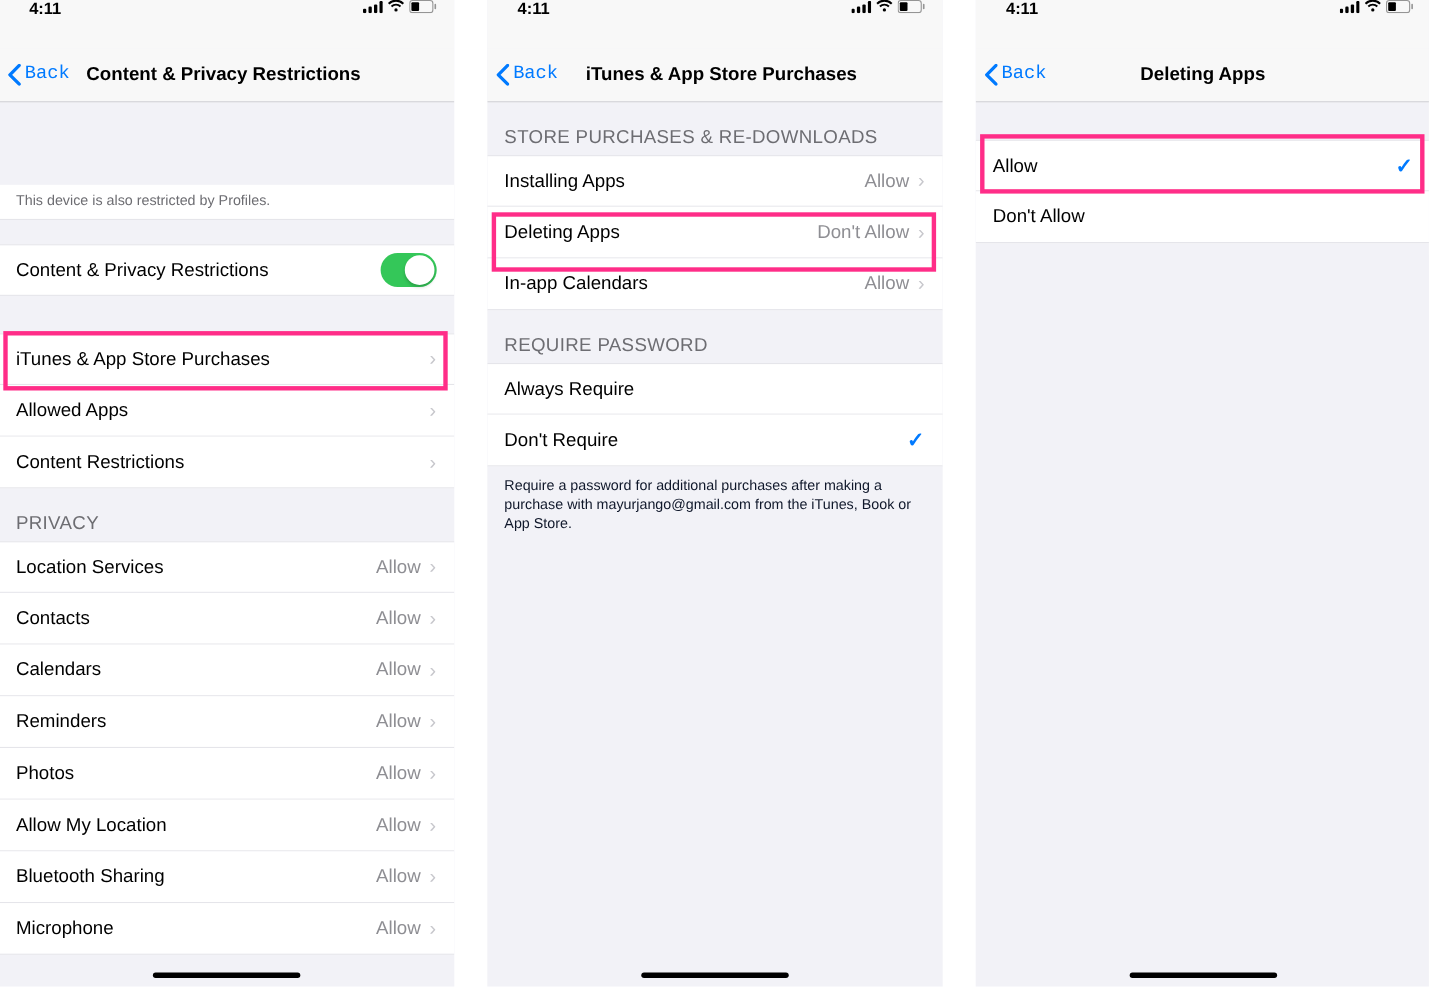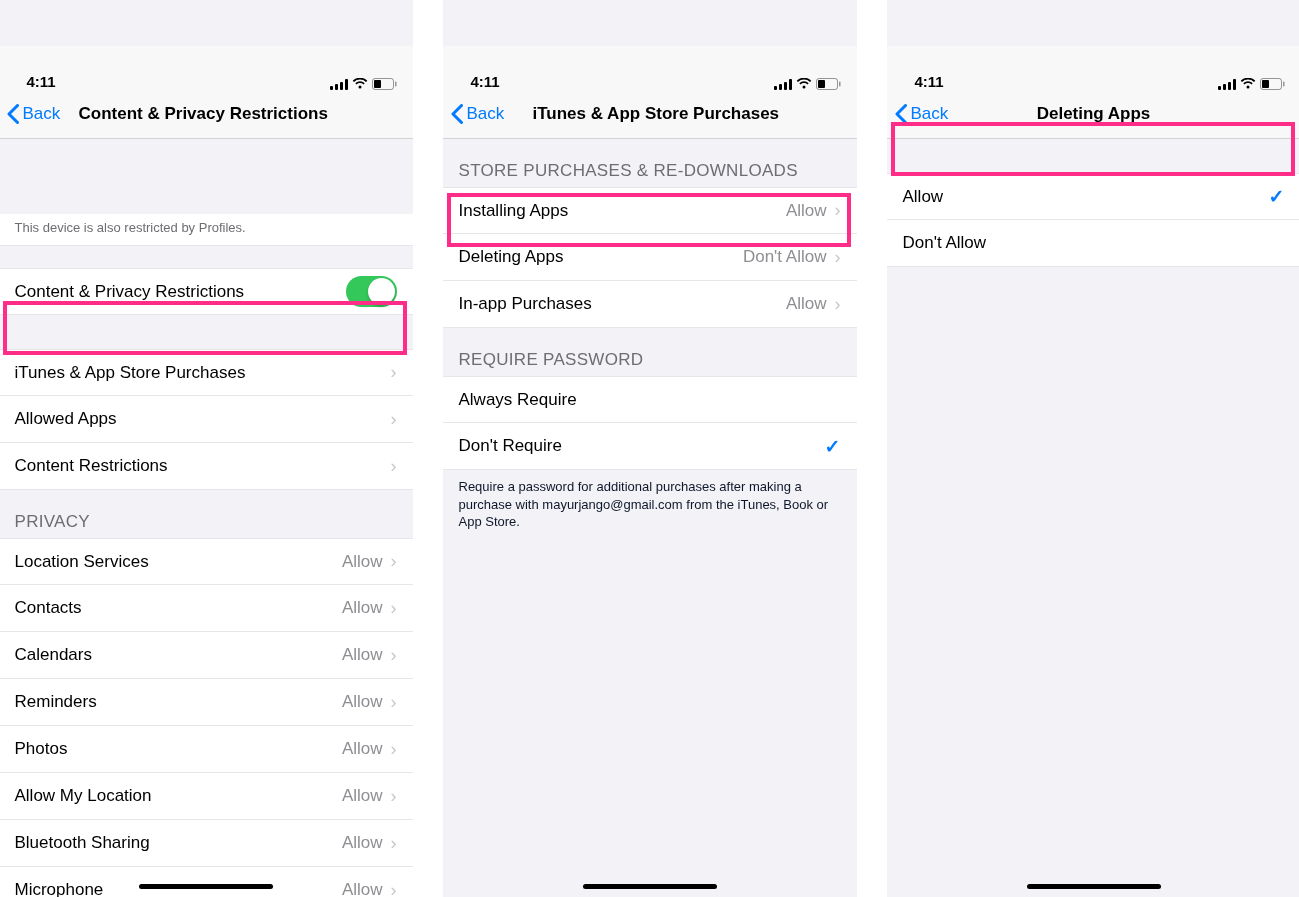--- a/index.html
+++ b/index.html
@@ -17,46 +17,46 @@
     height: 897px;
     background: #f2f2f7;
     position: relative;
     overflow: hidden;
     flex-shrink: 0;
   }
   .status-bar {
     height: 44px;
     background: #f8f8f8;
     display: flex;
-    align-items: flex-end;
+    align-items: flex-start;
     justify-content: space-between;
     padding: 0 16px 0 28px;
     font-size: 15px;
     font-weight: 600;
     color: #000;
-    margin-top: 46px;
   }
   .status-right { display: flex; align-items: center; gap: 4px; }
   .nav-bar {
     height: 49px;
     background: #f8f8f8;
     border-bottom: 1px solid #d1d1d6;
     display: flex;
     align-items: center;
     position: relative;
   }
   .nav-back {
     color: #007aff;
     font-size: 17px;
     display: flex;
     gap: 4px;
     padding-left: 8px;
     cursor: pointer;
     position: absolute;
     left: 0;
+    font-family: Liberation Mono, monospace;
   }
   .nav-title {
     font-size: 17px;
     font-weight: 600;
     color: #000;
     text-align: center;
     position: absolute;
     left: 0; right: 0;
   }
   .phone-1 .nav-title { text-align: left; padding-left: 80px; }
@@ -283,21 +283,21 @@
     <span class="row-value">Allow</span>
     <span class="chevron">›</span>
   </div>
   <div class="highlight" style="top:193px; left:4px; width:404px; height:54px;"></div>
   <div class="row">
     <span class="row-label">Deleting Apps</span>
     <span class="row-value">Don't Allow</span>
     <span class="chevron">›</span>
   </div>
   <div class="row">
-    <span class="row-label">In-app Purchases</span>
+    <span class="row-label">In-app Calendars</span>
     <span class="row-value">Allow</span>
     <span class="chevron">›</span>
   </div>
 
   <div class="section-header">Require Password</div>
 
   <div class="row first">
     <span class="row-label">Always Require</span>
   </div>
   <div class="row">

